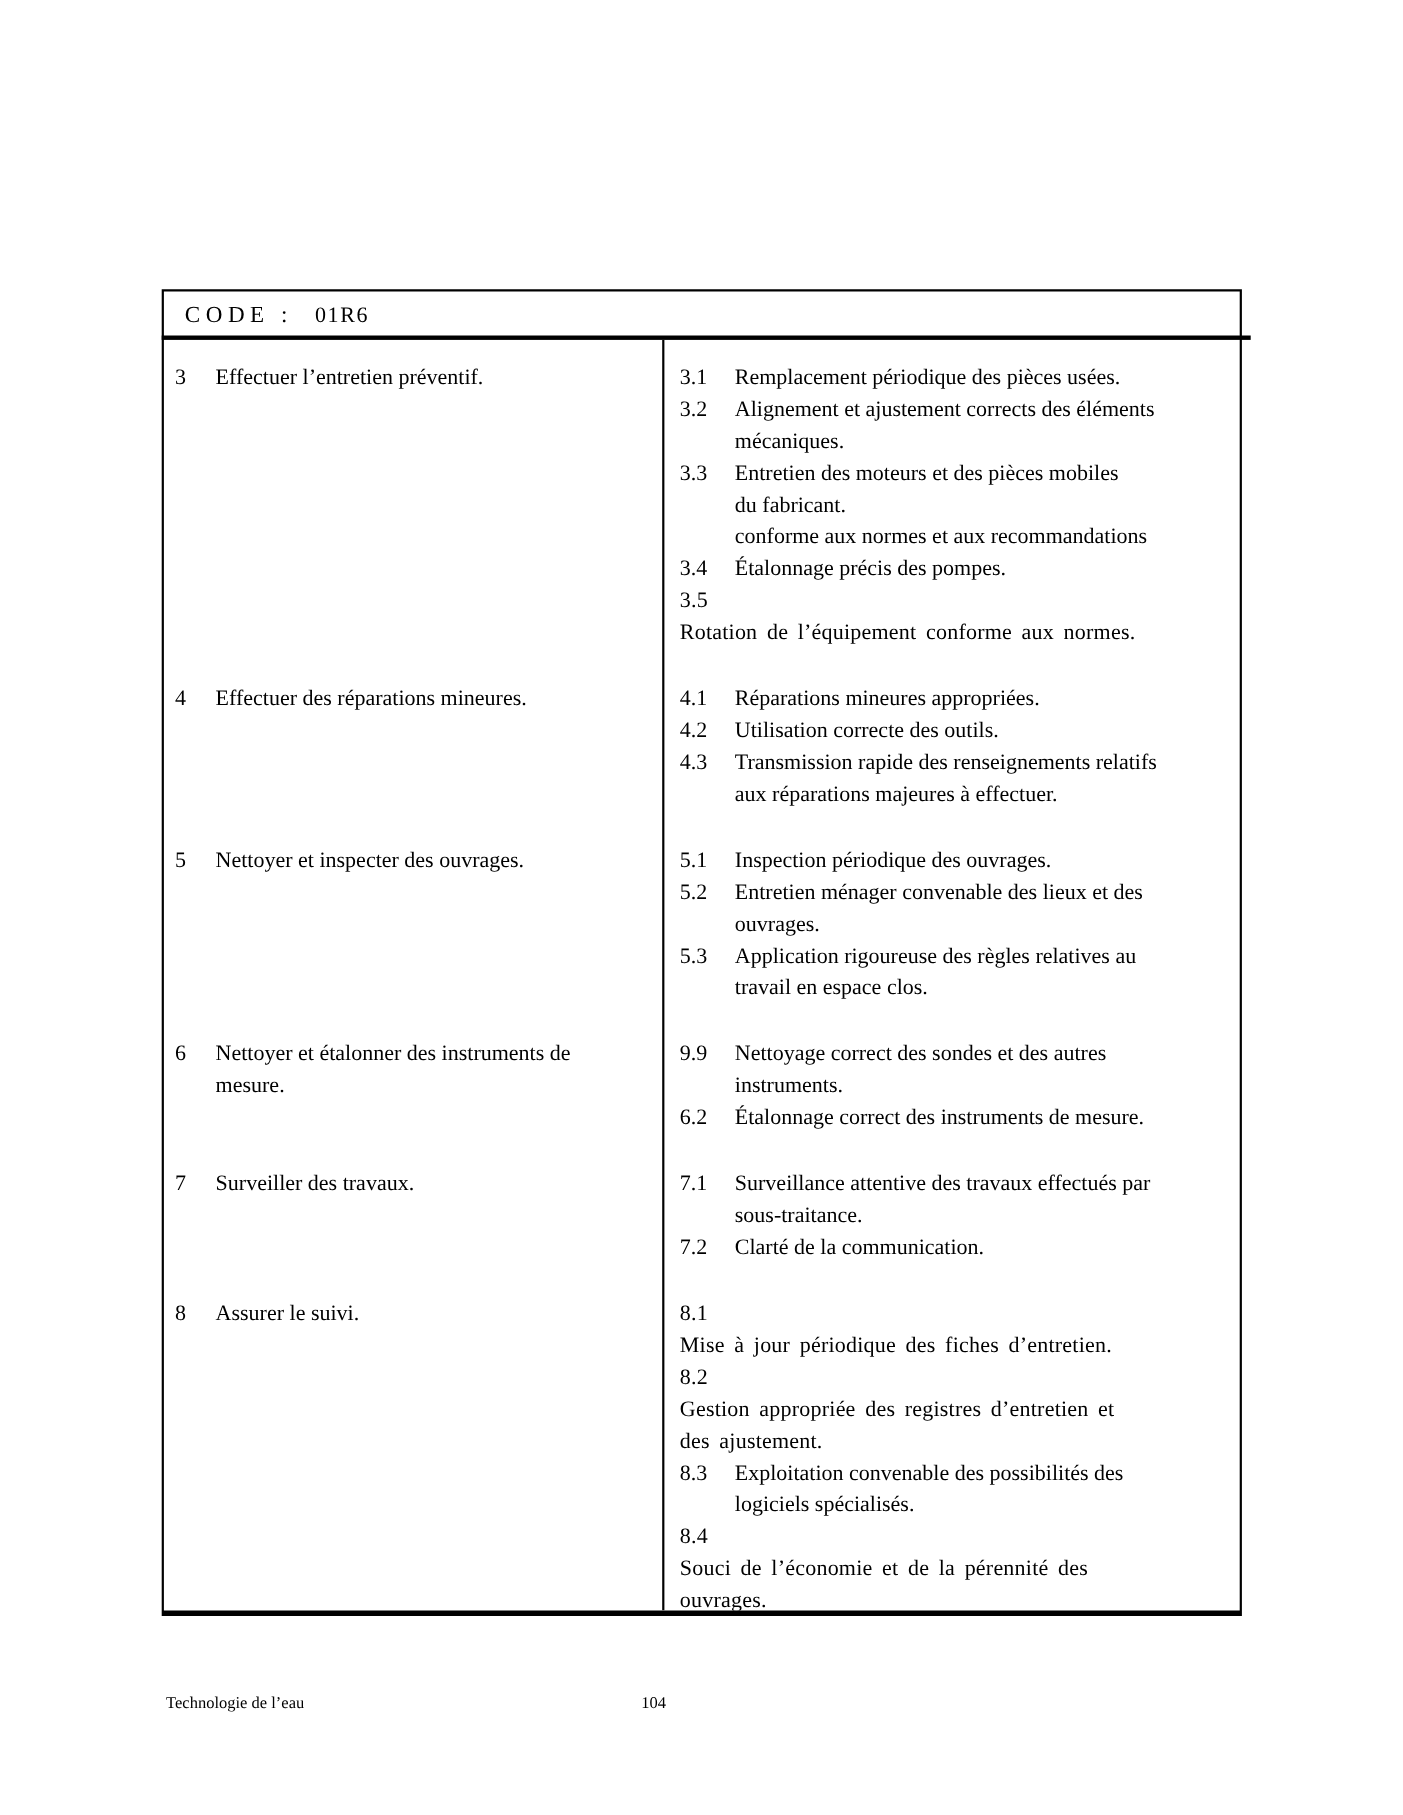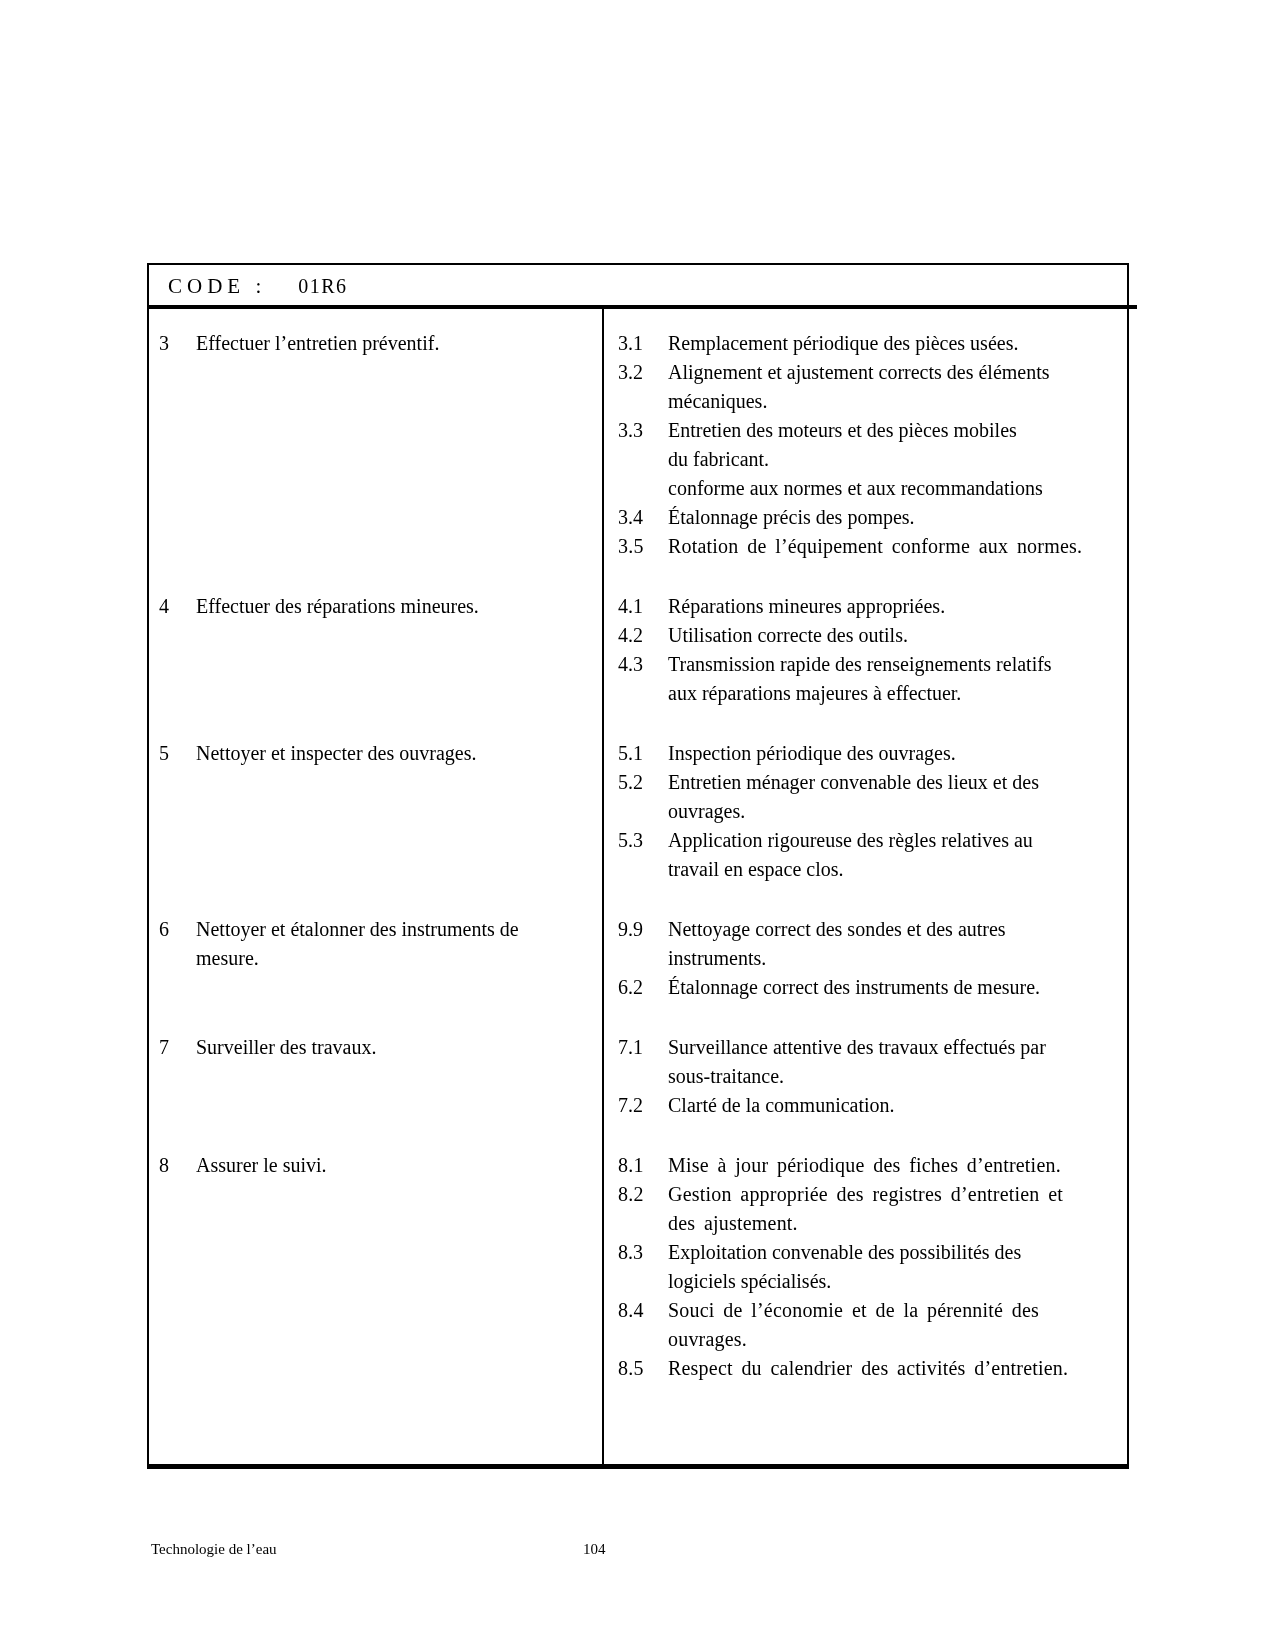--- a/index.html
+++ b/index.html
@@ -21,21 +21,21 @@
     background:#fff;
   }
   .code-header {
     height:40px;
     padding:9px 0 0 19px;
     box-sizing:border-box;
     font-size:21px;
     white-space:nowrap;
   }
   .code-label { letter-spacing:5px; }
-  .code-value { margin-left:32px; letter-spacing:1.5px; font-size:20px; }
+  .code-value { margin-left:20px; letter-spacing:1.5px; font-size:20px; }
   .code-sep {
     height:4px;
     background:#000;
     margin-left:-2px;
     margin-right:-10px;
   }
   .table-body {
     position:relative;
     height:calc(100% - 44px);
     box-sizing:border-box;
@@ -50,21 +50,21 @@
   }
   .group { display:flex; margin-top:31px; }
   .group:first-child { margin-top:0; }
   .cell { box-sizing:border-box; }
   .cell.left  { width:455px; flex:none; padding-left:10px; padding-right:14px; }
   .cell.right { flex:1; padding-left:14px; padding-right:20px; }
   .line { display:flex; line-height:29px; font-size:20px; }
   .left .num  { width:37px; flex:none; }
   .right .num { width:50px; flex:none; }
   .txt { flex:1; }
-  .wide { word-spacing:3.5px; letter-spacing:0.2px; }
+  .wide { word-spacing:3.5px; letter-spacing:0.2px;flex-direction:column; }
   .footer-title, .footer-page {
     position:absolute;
     font-size:15px;
     line-height:22px;
   }
   .footer-title { left:151px; top:1538px; }
   .footer-page  { left:583px; top:1538px; }
 </style>
 </head>
 <body>

